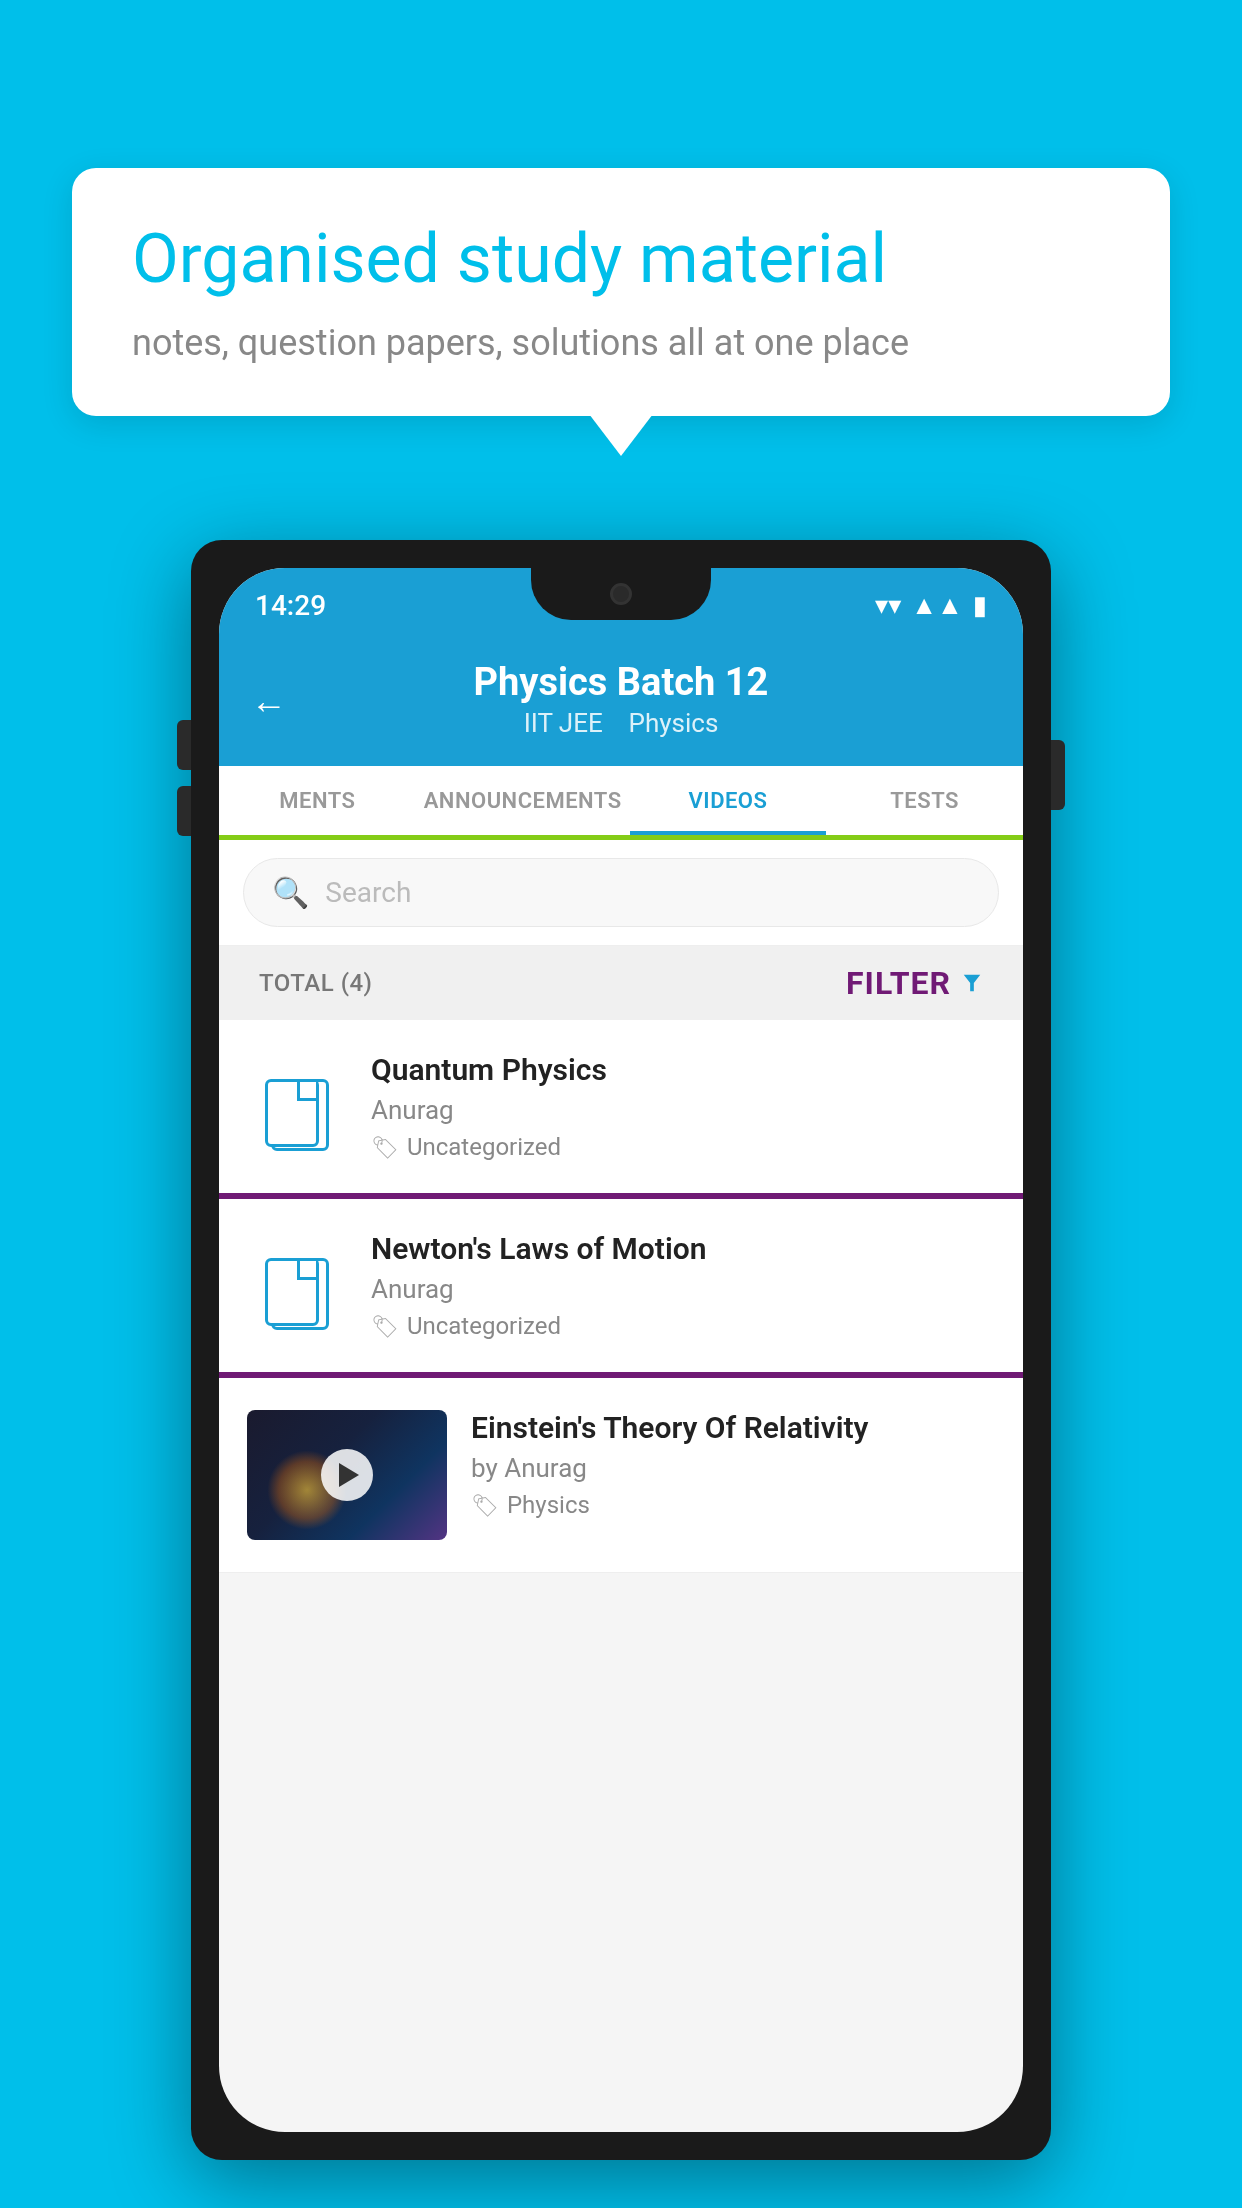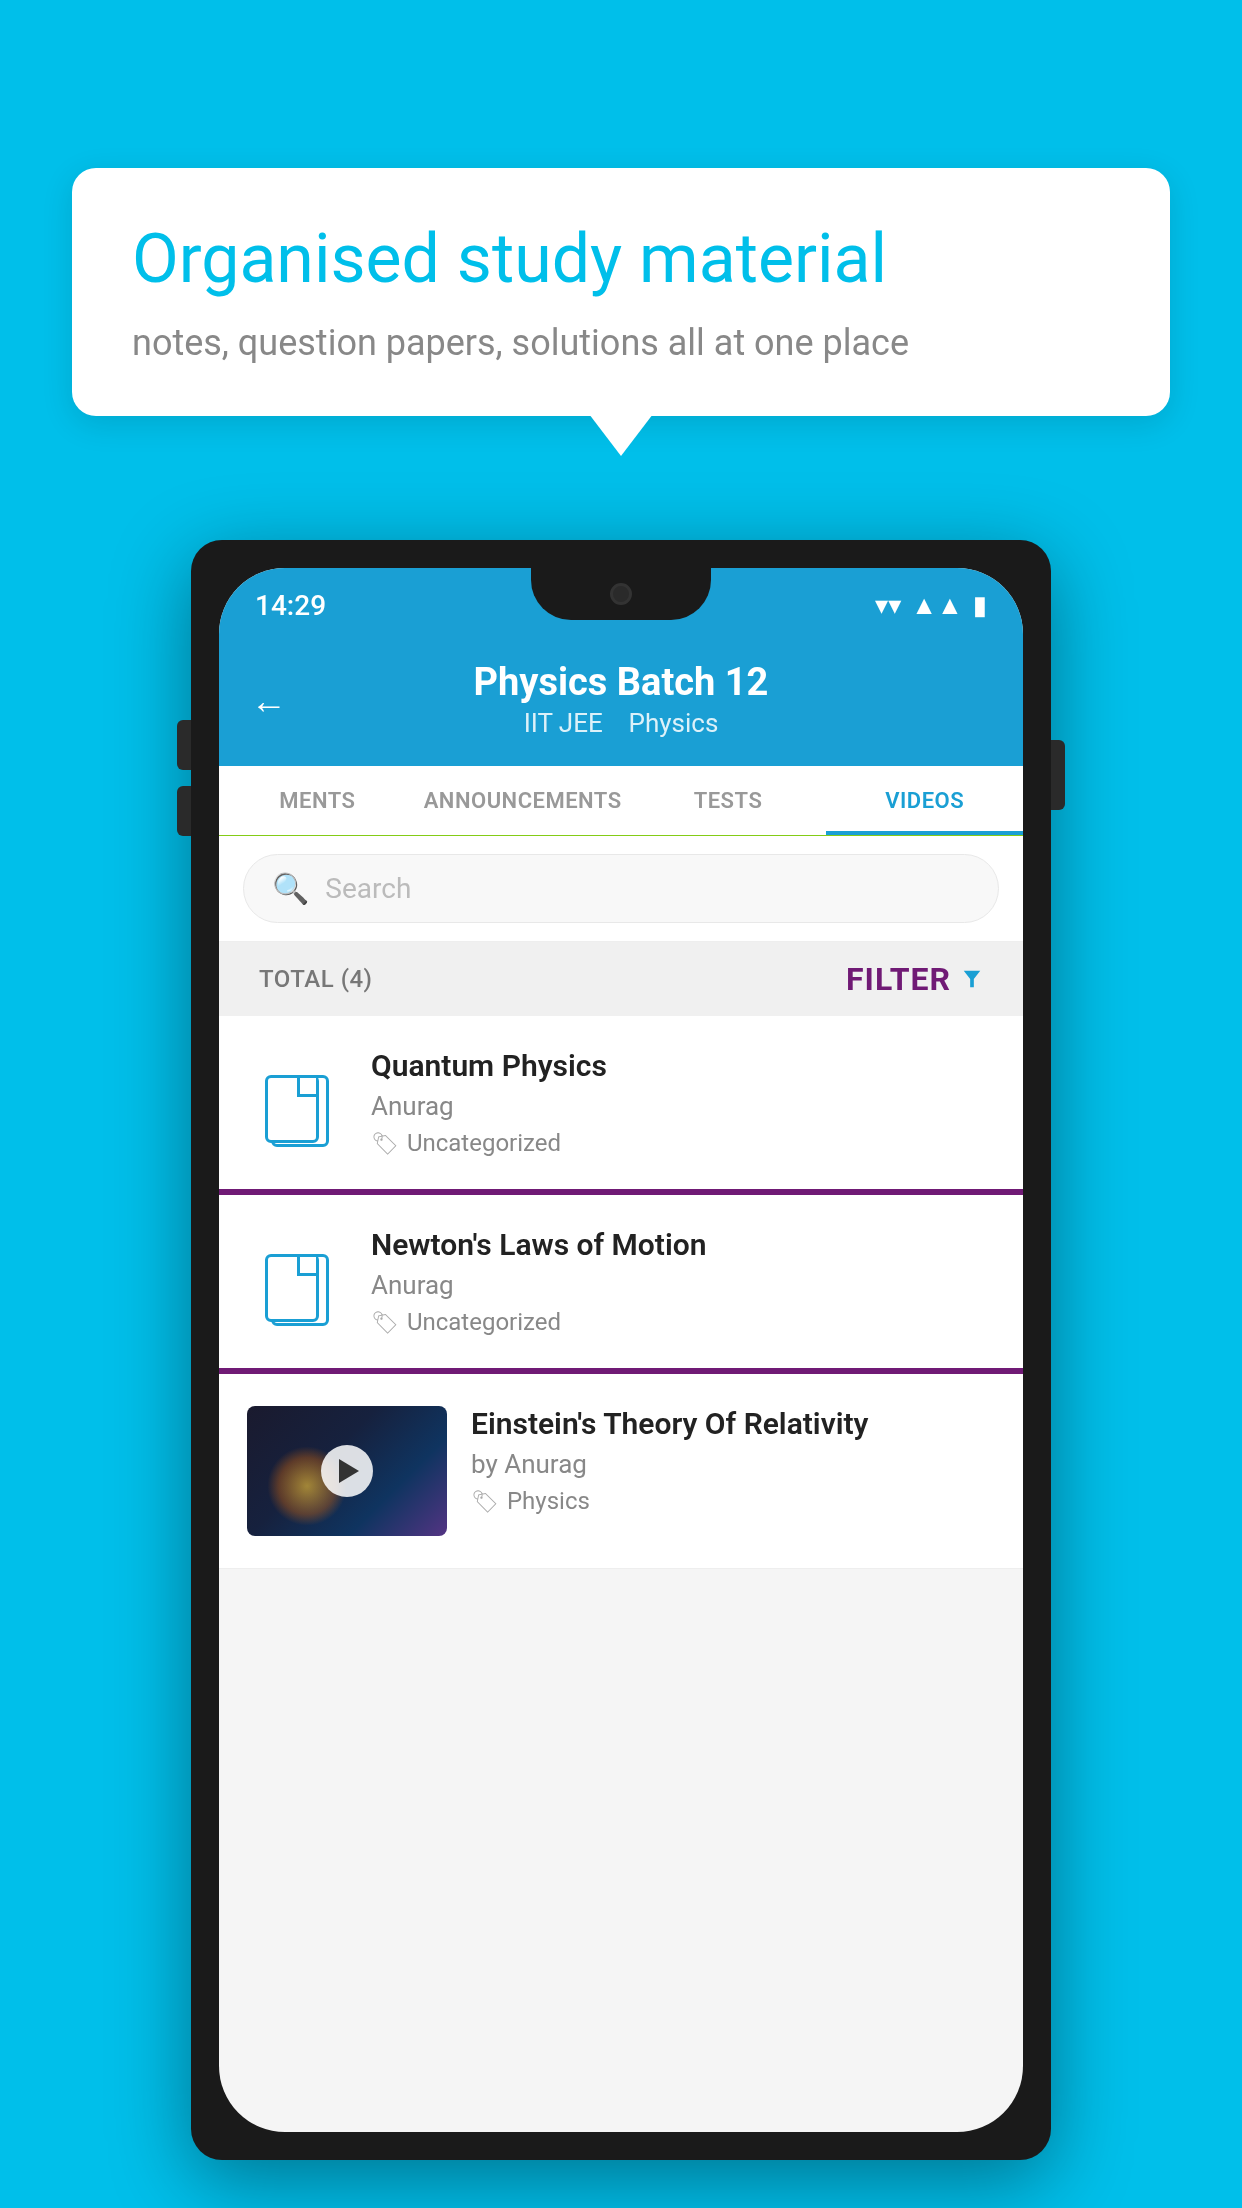--- a/index.html
+++ b/index.html
@@ -159,21 +159,21 @@
     .header-subtitle {
       color: rgba(255,255,255,0.85);
       font-size: 26px;
       margin-top: 4px;
     }
 
     
     .tabs-bar {
       background: white;
       display: flex;
-      border-bottom: 1px solid #84cc16;
+      border-bottom: 5px solid #84cc16;
     }
 
     .tab-item {
       flex: 1;
       text-align: center;
       padding: 22px 8px;
       font-size: 22px;
       font-weight: 600;
       color: #999;
       letter-spacing: 0.5px;
@@ -466,25 +466,25 @@
         </div>
       </div>
 
       <div class="tabs-bar">
         <div class="tab-item">
           <span>MENTS</span>
         </div>
         <div class="tab-item">
           <span>ANNOUNCEMENTS</span>
         </div>
+        <div class="tab-item active">
+          <span>VIDEOS</span>
+        </div>
         <div class="tab-item">
           <span>TESTS</span>
-        </div>
-        <div class="tab-item active">
-          <span>VIDEOS</span>
         </div>
       </div>
 
       <div class="search-bar-container">
         <div class="search-bar">
           <span class="search-icon-svg">🔍</span>
           <span class="search-placeholder">Search</span>
         </div>
       </div>
 

